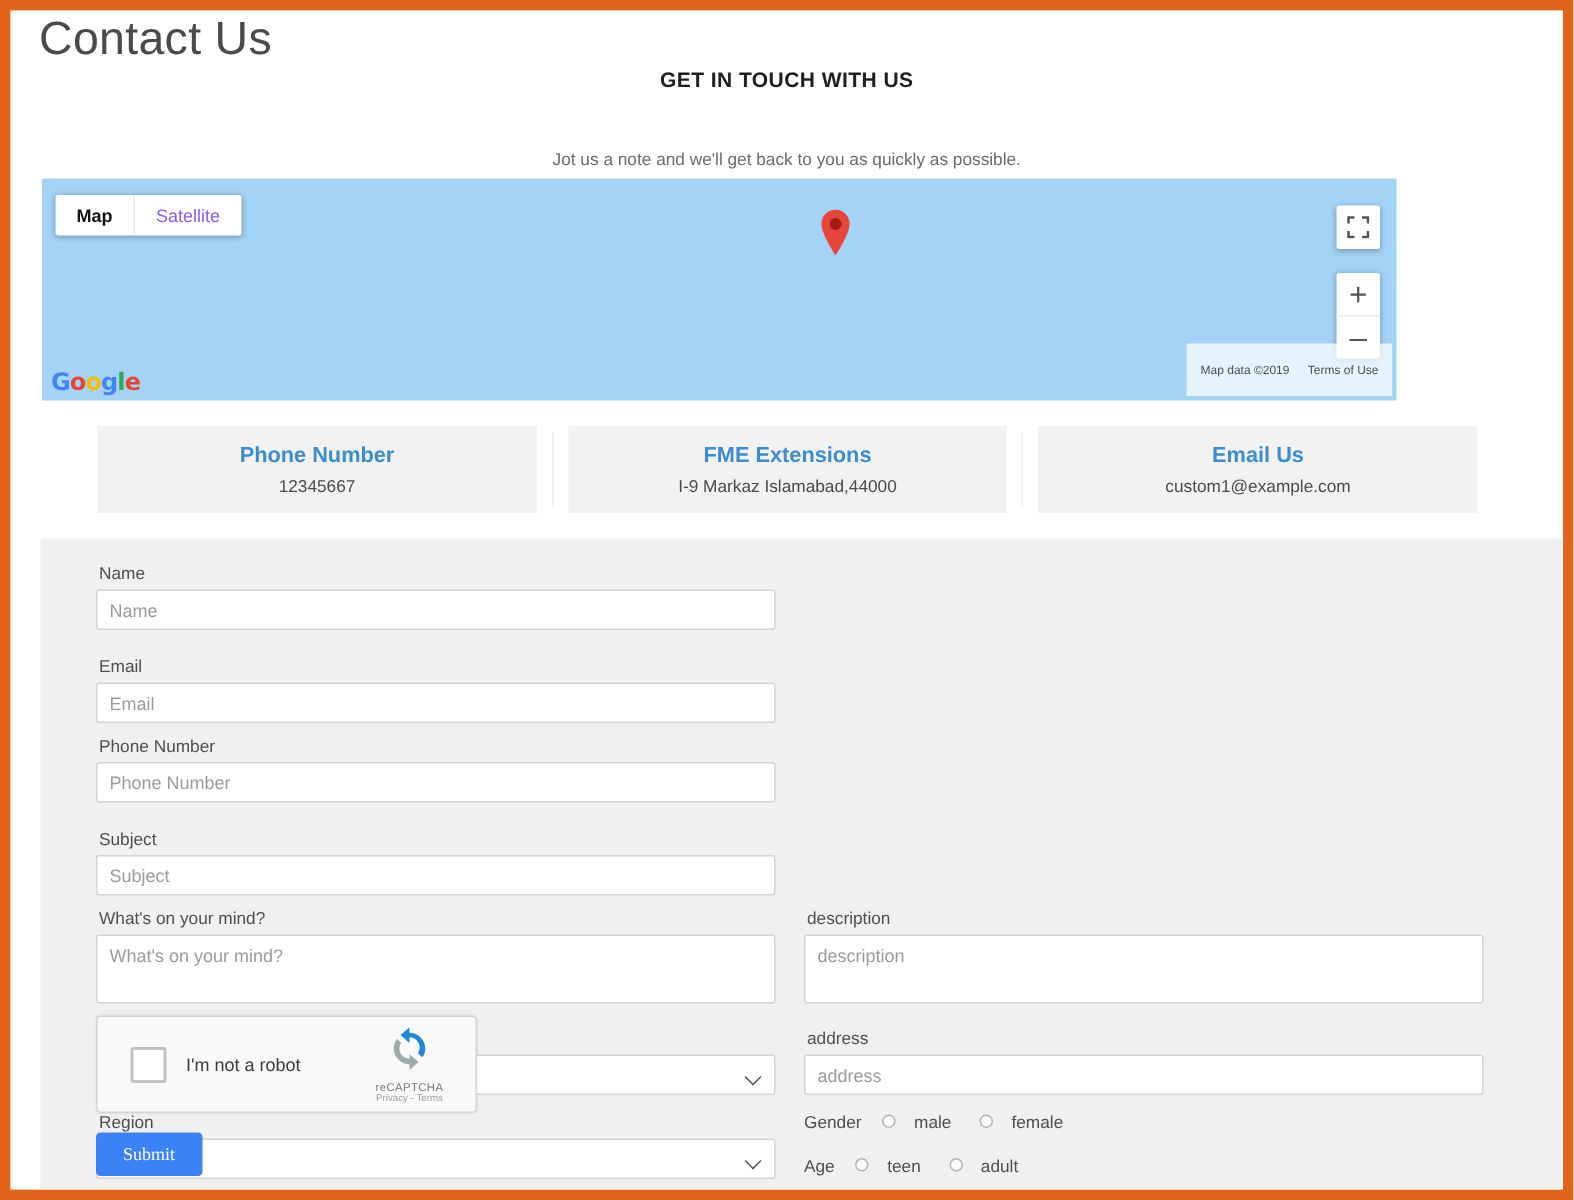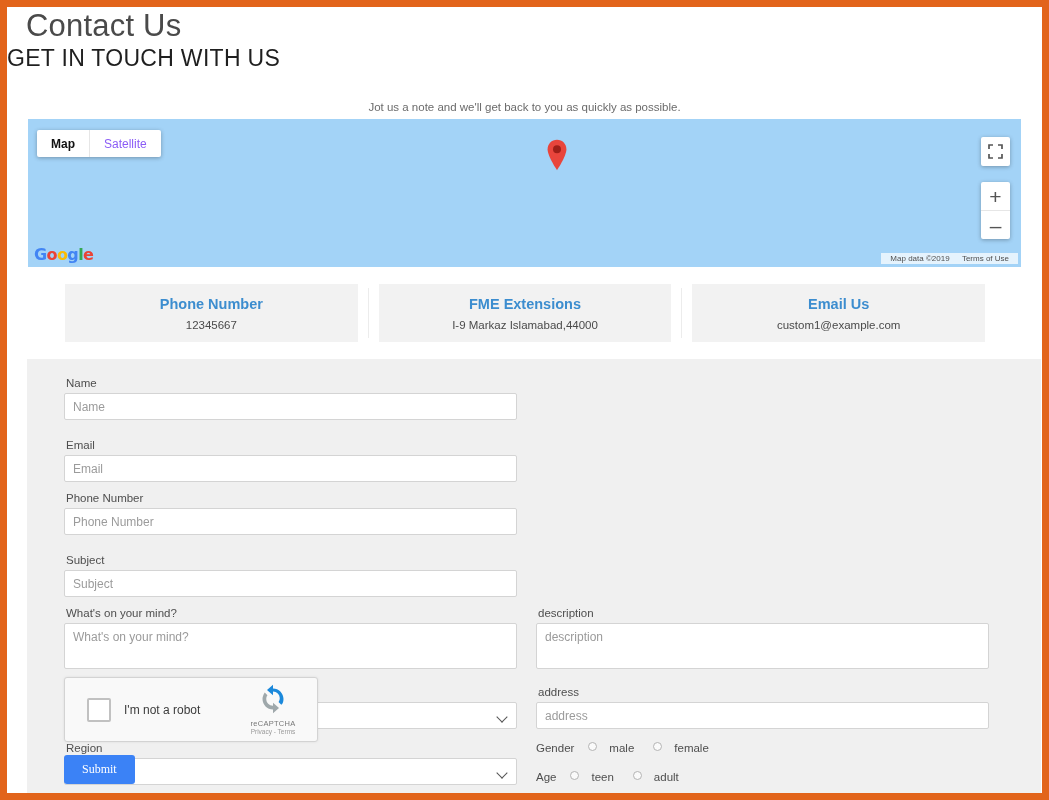--- a/index.html
+++ b/index.html
@@ -29,40 +29,40 @@
     left: 19px; top: 1px;
     font-size: 31px;
     font-weight: 400;
     color: #4a4a4a;
     letter-spacing: 0.2px;
     font-family: "Liberation Sans", sans-serif;
   }
   .hdr-sub {
     position: absolute;
     left: 0; right: 0; top: 38px;
-    text-align: left;
-    font-size: 23px;
-    font-weight: normal;
+    text-align: center;
+    font-size: 14px;
+    font-weight: bold;
     color: #1f1f1f;
     letter-spacing: 0.3px;
   }
   .hdr-note {
     position: absolute;
     left: 0; right: 0; top: 78px;
     text-align: center;
     font-size: 11.5px;
     color: #6b6b6b;
     margin-top: 16px;
   }
 
   
   .map {
     position: absolute;
     left: 21px; top: 112px;
-    width: 993px; height: 148px;
+    width: 903px; height: 148px;
     background: #a3d3f7;
     overflow: hidden;
   }
   .map-typesel {
     position: absolute;
     left: 9px; top: 11px;
     height: 27px;
     background: #ffffff;
     display: flex;
     align-items: stretch;
@@ -111,21 +111,21 @@
   }
   .gmark i { font-style: normal; }
   .g1 { color:#4285f4 } .g2 { color:#ea4335 } .g3 { color:#fbbc05 }
   .g4 { color:#4285f4 } .g5 { color:#34a853 } .g6 { color:#ea4335 }
   .map-attr {
     position: absolute;
     right: 3px; bottom: 3px;
     font-size: 8px;
     color: #4f4f4f;
     background: rgba(255,255,255,.72);
-    padding: 1px 4px;
+    padding: 13px 4px;
     white-space: nowrap;
   }
   .map-attr span { margin: 0 5px; }
 
   
   .cards {
     position: absolute;
     left: 48px; top: 277px;
     width: 940px; height: 58px;
     display: flex;

